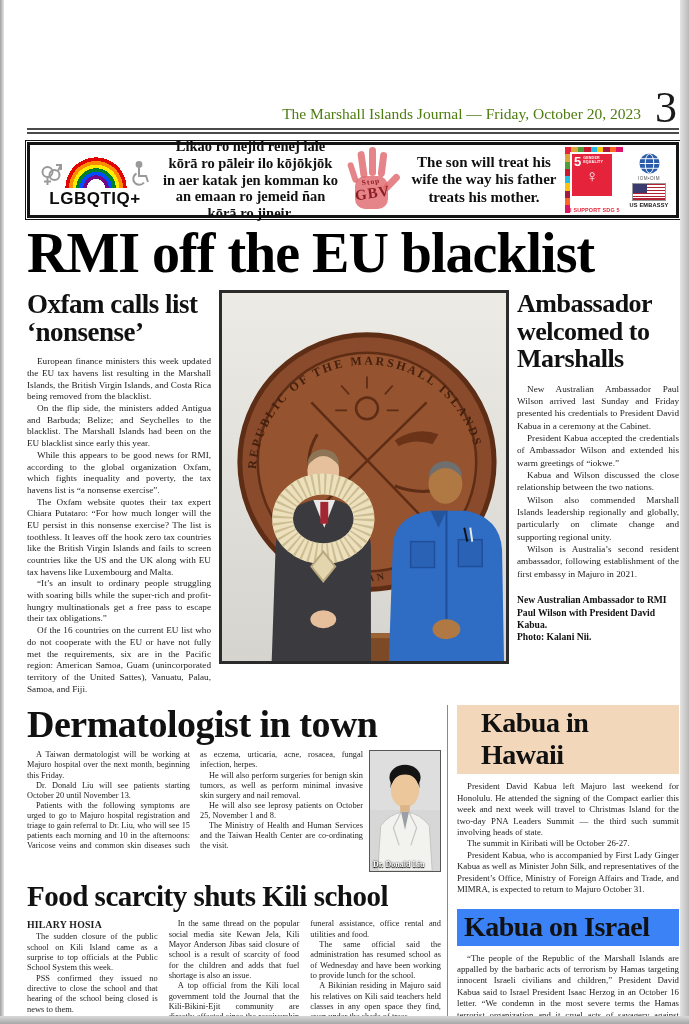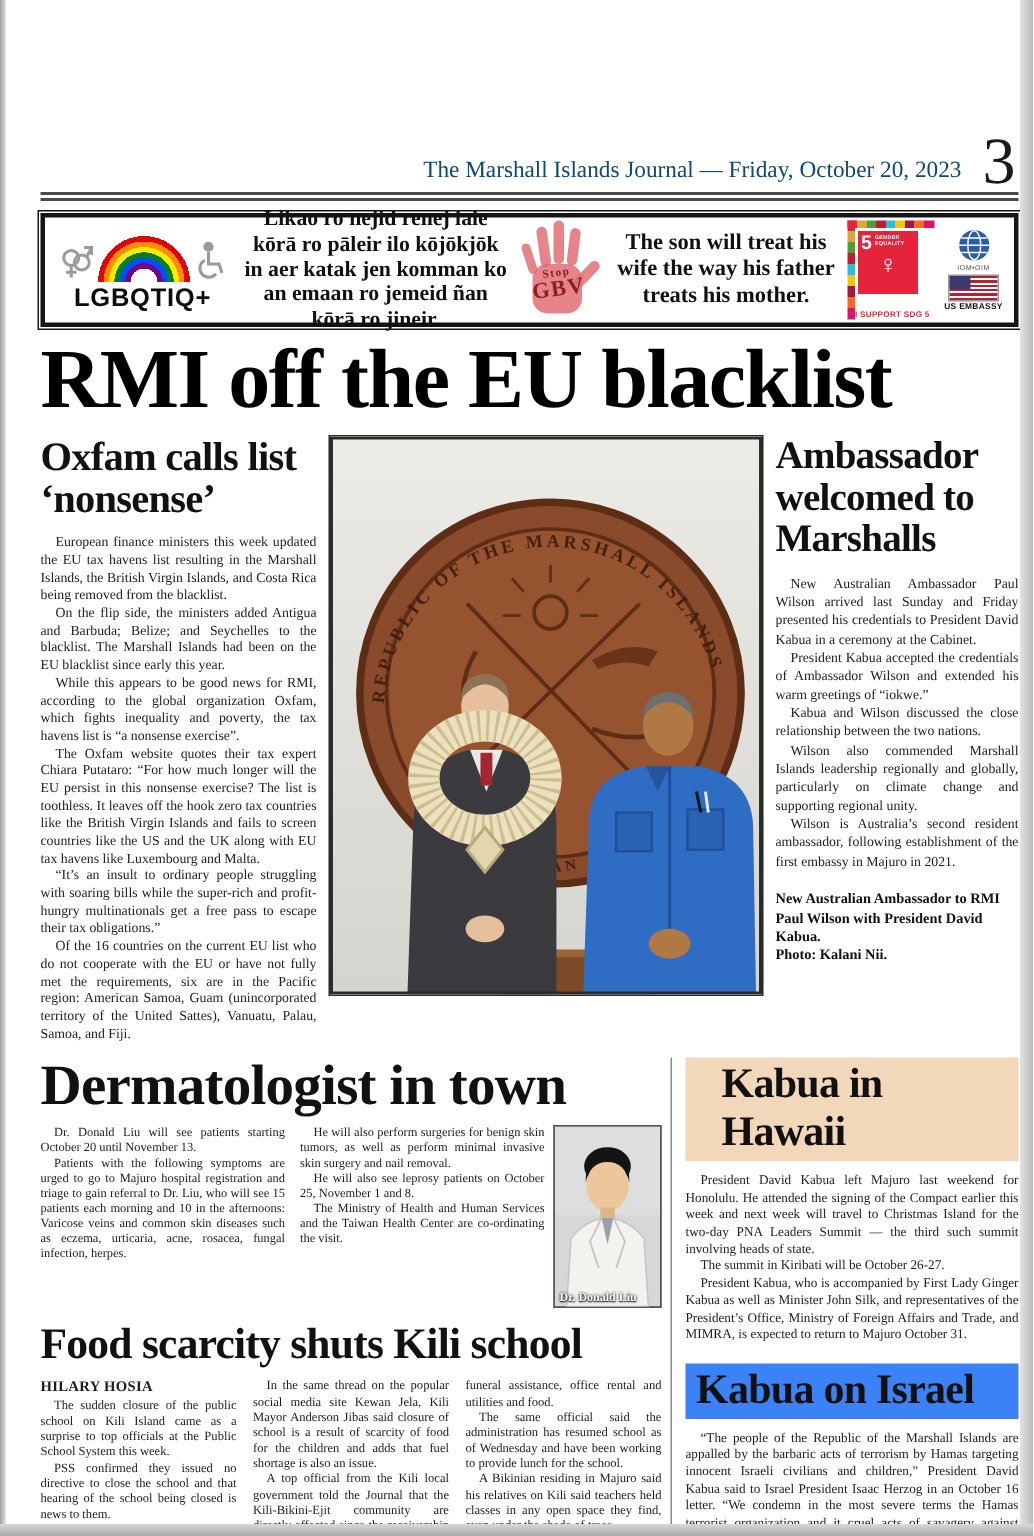--- a/index.html
+++ b/index.html
@@ -6,21 +6,21 @@
   html,body { width:689px; height:1024px; }
   body { background:#ffffff; font-family:"Liberation Serif", serif; color:#111; position:relative; overflow:hidden; }
   .page { position:absolute; inset:0; background:#fff; overflow:hidden; }
   .scan-left { position:absolute; left:0; top:0; width:4px; height:100%; background:linear-gradient(to right,#9f9f9f,#e6e6e6); }
   .scan-right { position:absolute; right:0; top:0; width:9px; height:100%; background:linear-gradient(to right,#e3e3e3,#b9b9b9); }
   .scan-bottom { position:absolute; left:0; bottom:0; width:100%; height:8px; background:linear-gradient(#d9d9d9,#a8a8a8); }
   .content { position:absolute; left:27px; top:0; width:652px; }
 
   
   .masthead { margin-top:90px; display:flex; justify-content:flex-end; align-items:flex-end; gap:14px; padding-right:2px; }
-  .mast-title { font-size:15.5px; color:#0c4a6e; padding-bottom:3px; }
+  .mast-title { font-size:15.5px; color:#4d7c0f; padding-bottom:3px; }
   .page-number { font-size:44px; line-height:0.82; font-weight:400; color:#1a1a1a; }
   .mast-rule { margin-top:2px; height:6px; border-top:2px solid #4a4a4a; border-bottom:2px solid #4a4a4a; }
 
   
   .banner { margin-top:8px; border:3px solid #141414; outline:1px solid #141414; outline-offset:1px; height:76px; display:flex; align-items:center; padding:3px 6px; gap:7px; background:#fff; }
   .lgbt-logo { width:118px; text-align:center; flex:none; }
   .lgbt-symbols { display:flex; align-items:flex-end; justify-content:center; gap:2px; height:36px; }
   .rainbow { width:64px; height:31px; background:radial-gradient(circle at 50% 100%, #ffffff 0 9px, #750787 9px 12.6px, #004dff 12.6px 16.2px, #008026 16.2px 19.8px, #ffed00 19.8px 23.4px, #ff8c00 23.4px 27px, #e40303 27px 30.6px, transparent 30.6px); }
   .lgbt-label { font-family:"Liberation Sans", sans-serif; font-weight:700; font-size:17px; letter-spacing:0.5px; color:#0c0c0c; margin-top:1px; }
   .marshallese { flex:1 1 auto; text-align:center; font-weight:700; font-size:14.5px; line-height:1.16; color:#101010; }
@@ -286,20 +286,21 @@
         </p>
       </div>
     </div>
 
     <div class="row2">
       <div class="left-area">
         <section>
           <h2 class="derm-headline">Dermatologist in town</h2>
           <div class="derm-row">
             <div class="derm-text">
+                <p>A Taiwan dermatologist will be working at Majuro hospital over the next month, beginning this Friday.</p>
                 <p>Dr. Donald Liu will see patients starting October 20 until November 13.</p>
                 <p>Patients with the following symptoms are urged to go to Majuro hospital registration and triage to gain referral to Dr. Liu, who will see 15 patients each morning and 10 in the afternoons: Varicose veins and common skin diseases such as eczema, urticaria, acne, rosacea, fungal infection, herpes.</p>
                 <p>He will also perform surgeries for benign skin tumors, as well as perform minimal invasive skin surgery and nail removal.</p>
                 <p>He will also see leprosy patients on October 25, November 1 and 8.</p>
                 <p>The Ministry of Health and Human Services and the Taiwan Health Center are co-ordinating the visit.</p>
               </div>
             <figure class="liu-photo">
               <svg viewBox="0 0 72 122" preserveAspectRatio="none">
                 <rect width="72" height="122" fill="#d7d7d7"></rect>
                 <rect width="72" height="60" fill="#dedede"></rect>

